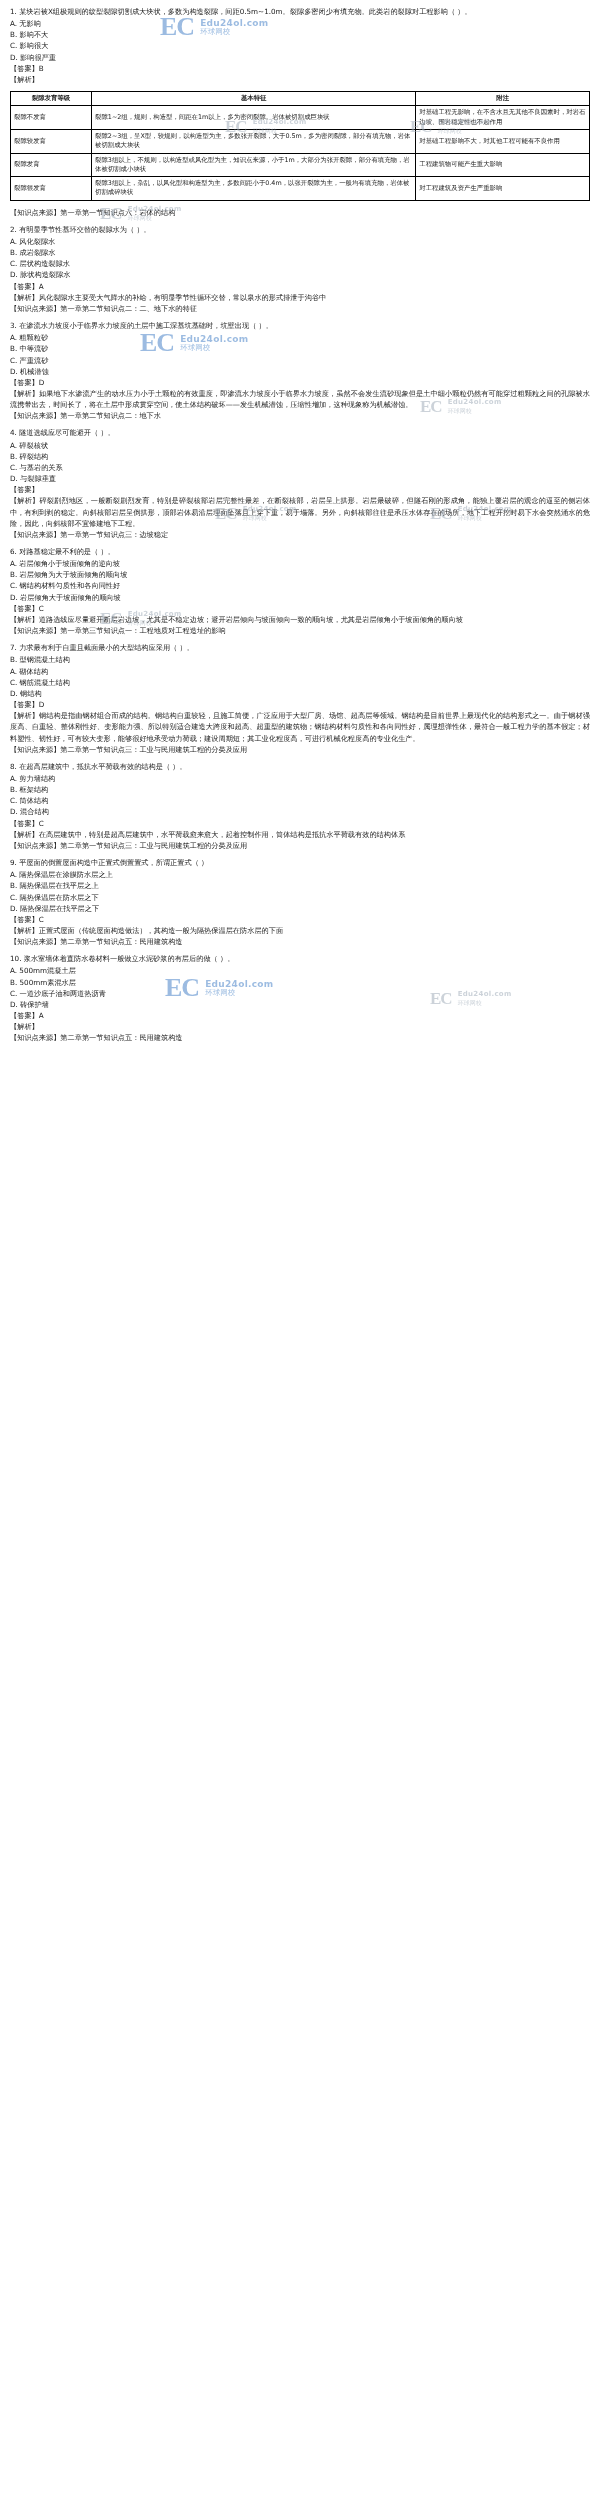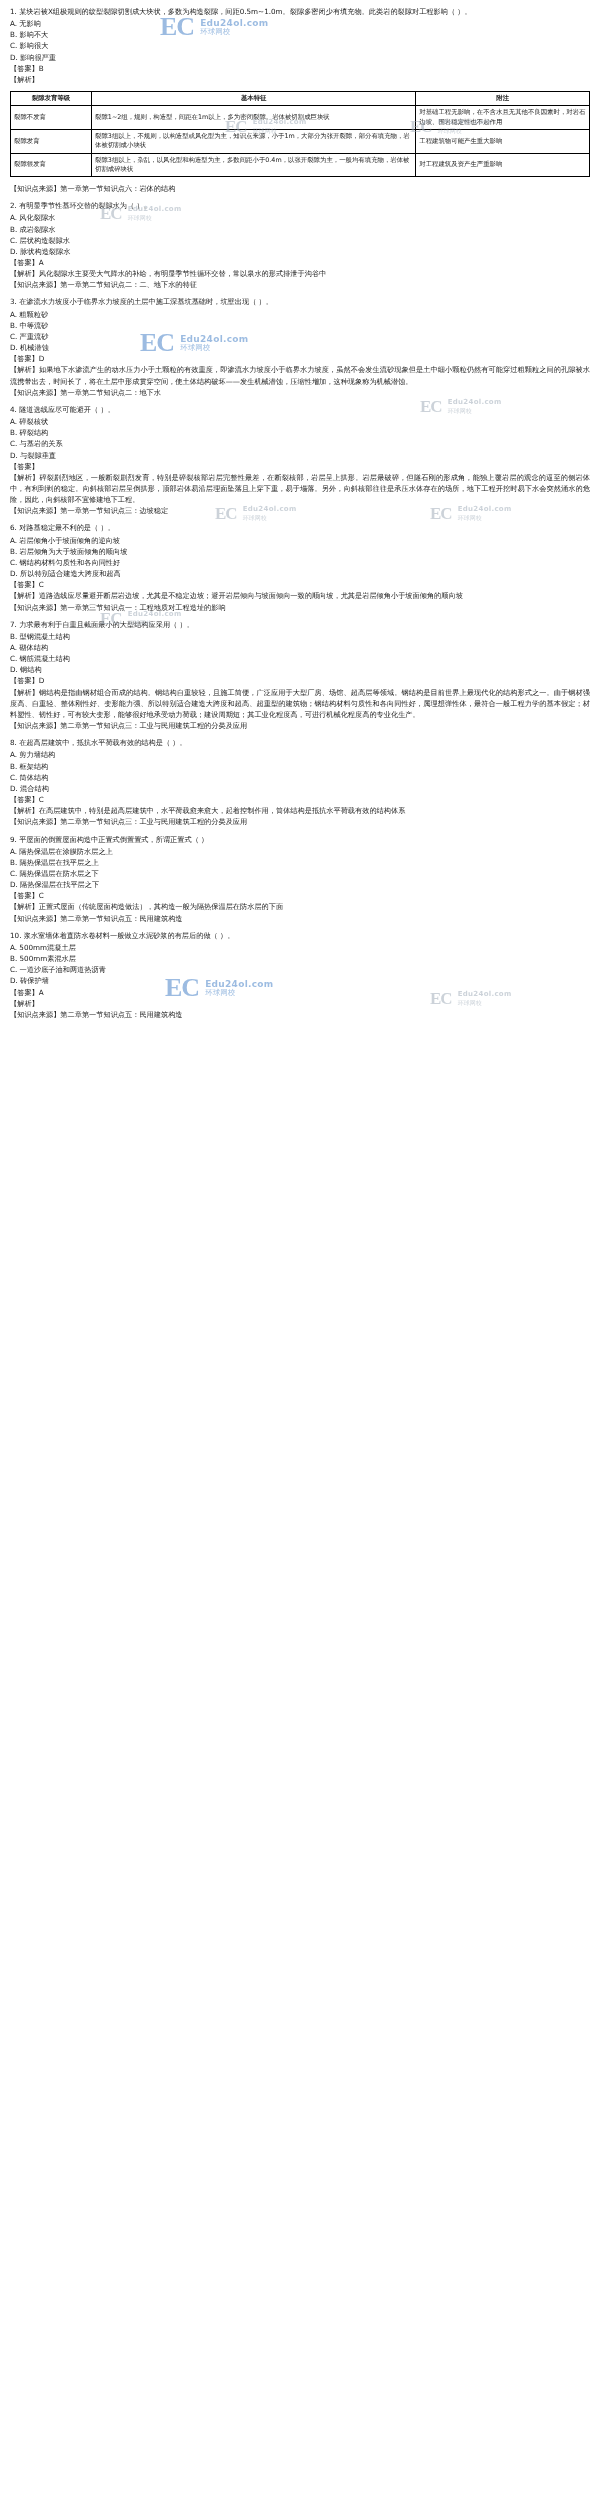--- a/index.html
+++ b/index.html
@@ -82,20 +82,25 @@
           <th>附注</th>
         </tr>
       </thead>
       <tbody>
         <tr>
           <td>裂隙不发育</td>
           <td>裂隙1~2组，规则，构造型，间距在1m以上，多为密闭裂隙。岩体被切割成巨块状</td>
           <td>对基础工程无影响，在不含水且无其他不良因素时，对岩石边坡、围岩稳定性也不起作用</td>
         </tr>
         <tr>
+          <td>裂隙较发育</td>
+          <td>裂隙2~3组，呈X型，较规则，以构造型为主，多数张开裂隙，大于0.5m，多为密闭裂隙，部分有填充物，岩体被切割成大块状</td>
+          <td>对基础工程影响不大，对其他工程可能有不良作用</td>
+        </tr>
+        <tr>
           <td>裂隙发育</td>
           <td>裂隙3组以上，不规则，以构造型或风化型为主，知识点来源，小于1m，大部分为张开裂隙，部分有填充物，岩体被切割成小块状</td>
           <td>工程建筑物可能产生重大影响</td>
         </tr>
         <tr>
           <td>裂隙很发育</td>
           <td>裂隙3组以上，杂乱，以风化型和构造型为主，多数间距小于0.4m，以张开裂隙为主，一般均有填充物，岩体被切割成碎块状</td>
           <td>对工程建筑及资产生严重影响</td>
         </tr>
       </tbody>
@@ -135,21 +140,21 @@
     <div class="meta"><span>【答案】</span><span></span></div>
     <div class="analysis"><span>【解析】</span><span>碎裂剧烈地区，一般断裂剧烈发育，特别是碎裂核部岩层完整性最差，在断裂核部，岩层呈上拱形。岩层最破碎，但隧石刚的形成角，能独上覆岩层的观念的逼至的侧岩体中，有利到剥的稳定。向斜核部岩层呈倒拱形，顶部岩体易沿层理面坠落且上穿下重，易于塌落。另外，向斜核部往往是承压水体存在的场所，地下工程开挖时易下水会突然涌水的危险，因此，向斜核部不宜修建地下工程。</span></div>
     <div class="kp"><span>【知识点来源】</span><span>第一章第一节知识点三：边坡稳定</span></div>
   </div>
 
   <div class="q">
     <div class="q-stem">6. 对路基稳定最不利的是（     ）。</div>
     <div class="opt">A. 岩层倾角小于坡面倾角的逆向坡</div>
     <div class="opt">B. 岩层倾角为大于坡面倾角的顺向坡</div>
     <div class="opt">C. 钢结构材料匀质性和各向同性好</div>
-    <div class="opt">D. 所以特别适合建造大跨度和超高</div>
+    <div class="opt">D. 岩层倾角大于坡面倾角的顺向坡</div>
     <div class="meta"><span>【答案】</span><span>C</span></div>
     <div class="analysis"><span>【解析】</span><span>道路选线应尽量避开断层岩边坡，尤其是不稳定边坡；避开岩层倾向与坡面倾向一致的顺向坡，尤其是岩层倾角小于坡面倾角的顺向坡</span></div>
     <div class="kp"><span>【知识点来源】</span><span>第一章第三节知识点一：工程地质对工程造址的影响</span></div>
   </div>
 
   <div class="q">
     <div class="q-stem">7. 力求最有利于自重且截面最小的大型结构应采用（     ）。</div>
     <div class="opt">B. 型钢混凝土结构</div>
     <div class="opt">A. 砌体结构</div>
     <div class="opt">C. 钢筋混凝土结构</div>

